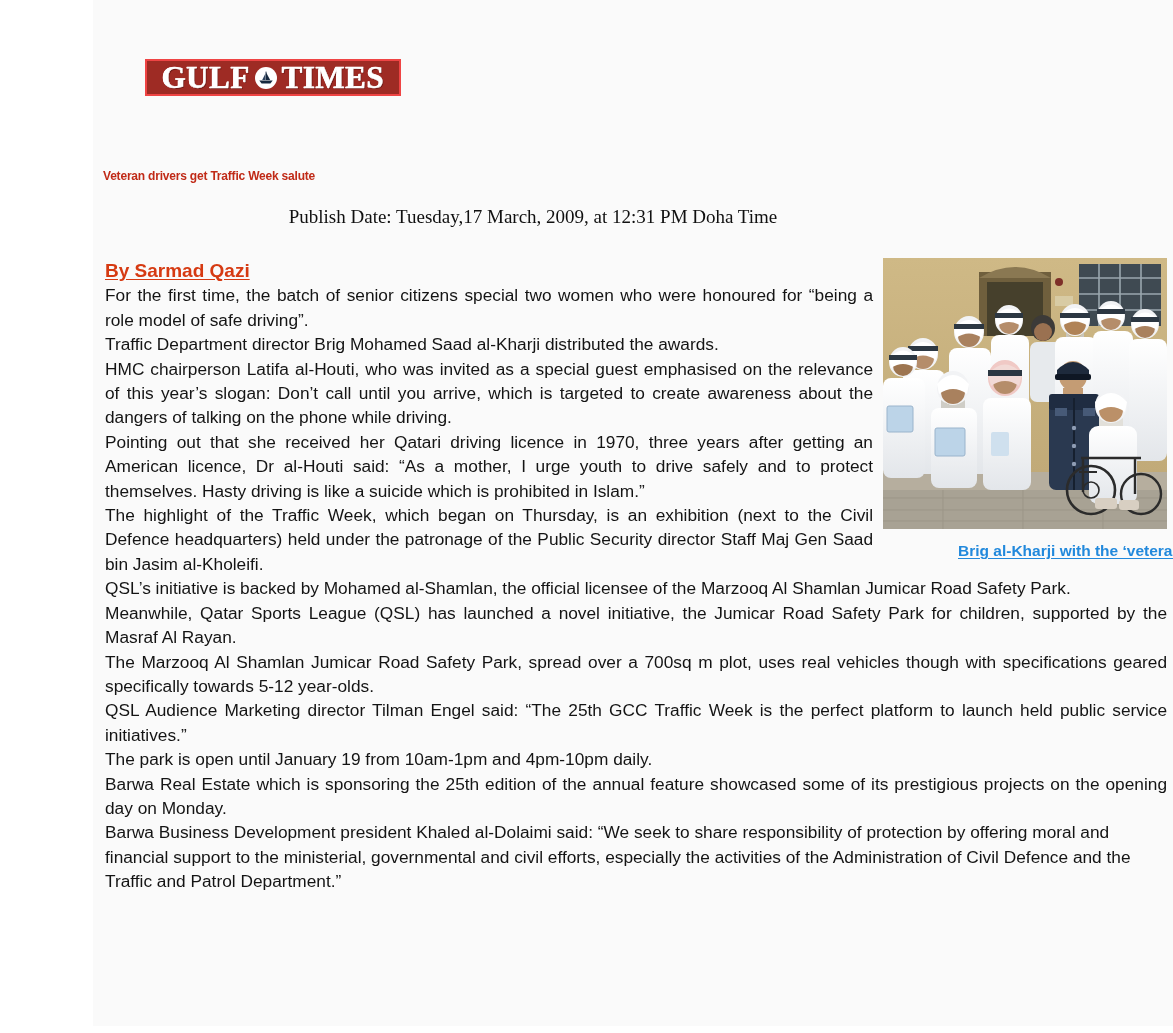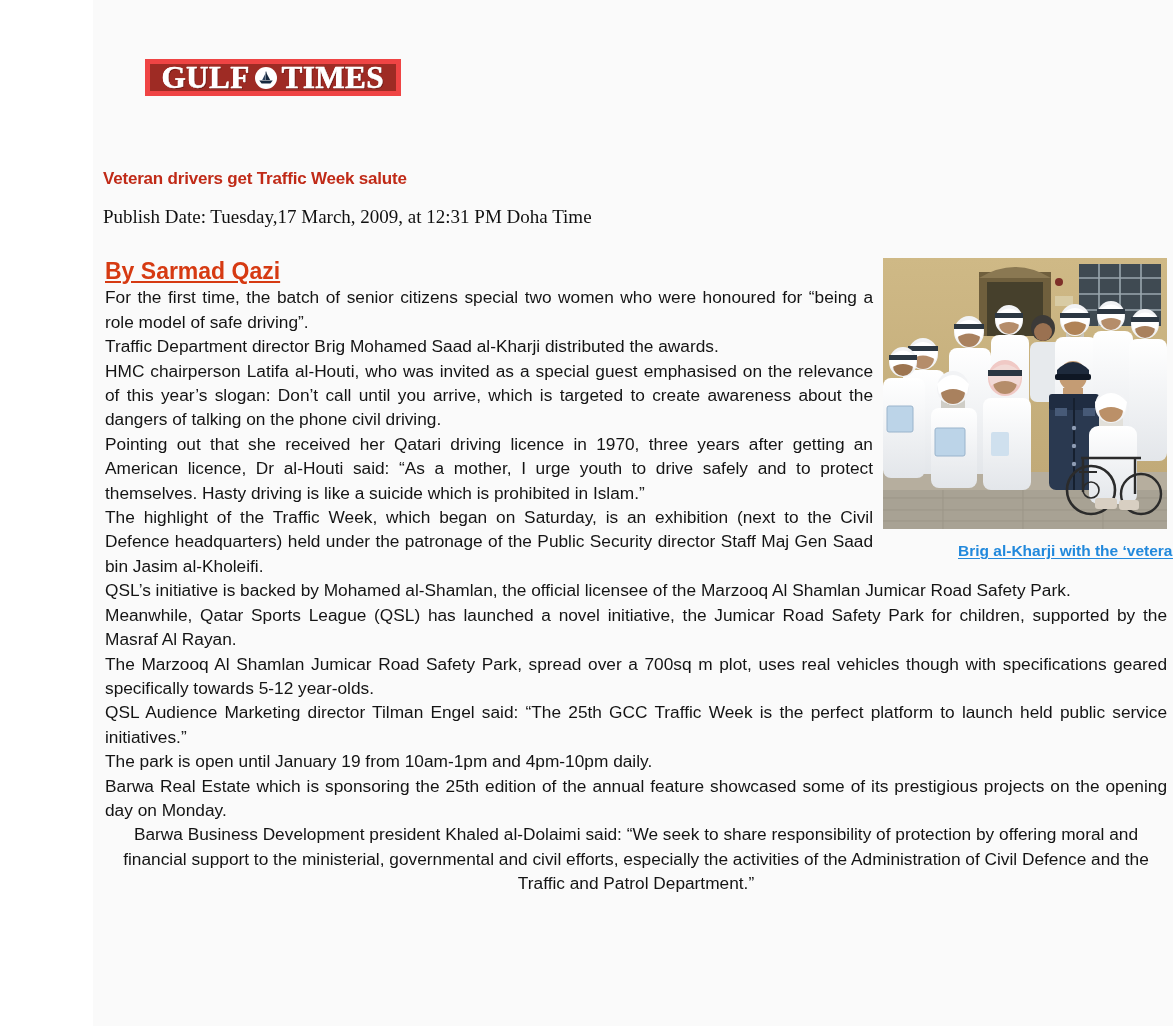--- a/index.html
+++ b/index.html
@@ -40,21 +40,21 @@
     left: 52px;
     top: 59px;
     width: 256px;
     height: 37px;
   }
   .logo-banner {
     position: relative;
     width: 256px;
     height: 37px;
     background: #9e2b24;
-    border: 5px solid #ef4444;
+    border: 2px solid #ef4444;
     box-sizing: border-box;
     display: flex;
     align-items: center;
     justify-content: center;
     overflow: hidden;
   }
   .logo-word {
     font-family: "Liberation Serif", serif;
     font-weight: bold;
     font-size: 31px;
@@ -76,62 +76,63 @@
     flex: none;
   }
   .logo-mark svg { display: block; }
 
   
   #headline {
     position: absolute;
     left: 10px;
     top: 169px;
     width: 860px;
-    font-size: 17px;
+    font-size: 12px;
     font-weight: bold;
     color: #c02a17;
     letter-spacing: -0.2px;
   }
   #publish-date {
     position: absolute;
     left: 10px;
     top: 206px;
     width: 860px;
     font-family: "Liberation Serif", serif;
     font-size: 19px;
     color: #101010;
+    text-align: center;
   }
 
   
   #article-body {
     position: absolute;
     left: 12px;
     top: 259px;
     width: 1062px;
     font-size: 17.3px;
     line-height: 24.4px;
     color: #141414;
     text-align: justify;
     hyphens: none;
   }
   #byline {
     display: inline-block;
     color: #d63a12;
     font-weight: bold;
-    font-size: 23px;
+    font-size: 19px;
     text-decoration: underline;
     text-underline-offset: 2px;
     margin-bottom: 0px;
   }
   .para {
     margin: 0;
     text-align: justify;
     text-justify: inter-word;
   }
-  .para:last-child { text-align: center; }
+  .para:last-child { text-align: left; }
 
   
   #figure {
     float: right;
     width: 284px;
     margin: -1px 0 0 10px;
     shape-margin: 6px;
   }
   #photo {
     width: 284px;
@@ -337,23 +338,23 @@
               <rect x="236" y="242" width="20" height="10" rx="3" fill="#d8cfc2"></rect>
             </g>
           </svg>
         </div>
         <a id="photo-caption" href="#">Brig al-Kharji with the ‘veterans’</a>
       </div>
 
       <p class="para"><span id="byline">By Sarmad Qazi</span></p>
       <p class="para">For the first time, the batch of senior citizens special two women who were honoured for “being a role model of safe driving”.</p>
       <p class="para">Traffic Department director Brig Mohamed Saad al-Kharji distributed the awards.</p>
-      <p class="para">HMC chairperson Latifa al-Houti, who was invited as a special guest emphasised on the relevance of this year’s slogan: Don’t call until you arrive, which is targeted to create awareness about the dangers of talking on the phone civil driving.</p>
+      <p class="para">HMC chairperson Latifa al-Houti, who was invited as a special guest emphasised on the relevance of this year’s slogan: Don’t call until you arrive, which is targeted to create awareness about the dangers of talking on the phone while driving.</p>
       <p class="para">Pointing out that she received her Qatari driving licence in 1970, three years after getting an American licence, Dr al-Houti said: “As a mother, I urge youth to drive safely and to protect themselves. Hasty driving is like a suicide which is prohibited in Islam.”</p>
-      <p class="para">The highlight of the Traffic Week, which began on Saturday, is an exhibition (next to the Civil Defence headquarters) held under the patronage of the Public Security director Staff Maj Gen Saad bin Jasim al-Kholeifi.</p>
+      <p class="para">The highlight of the Traffic Week, which began on Thursday, is an exhibition (next to the Civil Defence headquarters) held under the patronage of the Public Security director Staff Maj Gen Saad bin Jasim al-Kholeifi.</p>
       <p class="para">QSL’s initiative is backed by Mohamed al-Shamlan, the official licensee of the Marzooq Al Shamlan Jumicar Road Safety Park.</p>
       <p class="para">Meanwhile, Qatar Sports League (QSL) has launched a novel initiative, the Jumicar Road Safety Park for children, supported by the Masraf Al Rayan.</p>
       <p class="para">The Marzooq Al Shamlan Jumicar Road Safety Park, spread over a 700sq m plot, uses real vehicles though with specifications geared specifically towards 5-12 year-olds.</p>
       <p class="para">QSL Audience Marketing director Tilman Engel said: “The 25th GCC Traffic Week is the perfect platform to launch held public service initiatives.”</p>
       <p class="para">The park is open until January 19 from 10am-1pm and 4pm-10pm daily.</p>
       <p class="para">Barwa Real Estate which is sponsoring the 25th edition of the annual feature showcased some of its prestigious projects on the opening day on Monday.</p>
       <p class="para">Barwa Business Development president Khaled al-Dolaimi said: “We seek to share responsibility of protection by offering moral and financial support to the ministerial, governmental and civil efforts, especially the activities of the Administration of Civil Defence and the Traffic and Patrol Department.”</p>
     </div>
 
   </div>

